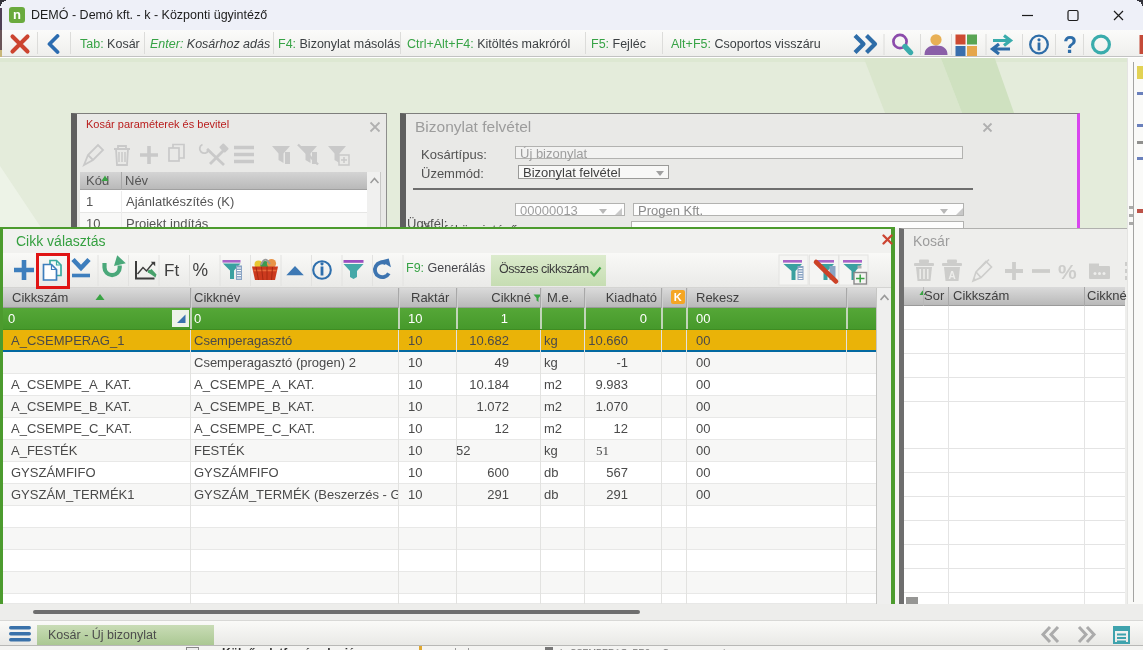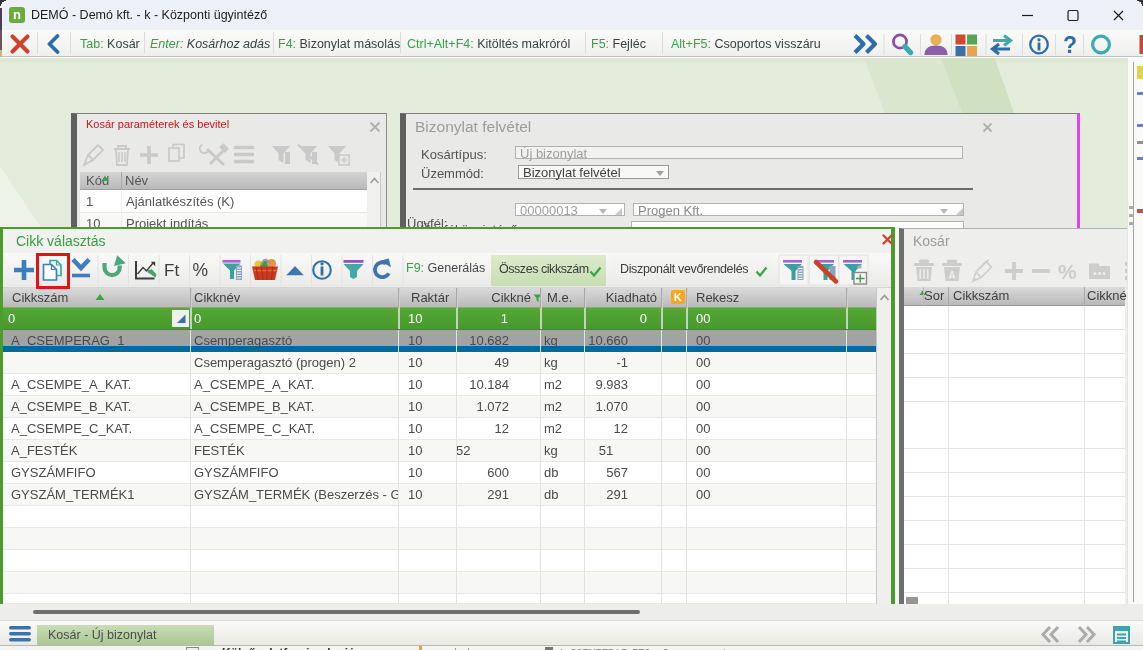--- a/index.html
+++ b/index.html
@@ -279,23 +279,20 @@
       <circle cx="319" cy="10.8" r="1.6" fill="#2e6fad"></circle>
 
       <rect x="340.5" y="7" width="20" height="2.8" fill="#9b4fc0"></rect>
       <polygon points="340.5,11 360.5,11 354,18 354,24 350.5,26 347,24 347,18" fill="#45a8a8"></polygon>
 
       <path d="M383 10.3 A 7.4 7.4 0 1 0 385.8 20.3" stroke="#3d74b0" stroke-width="3.8" fill="none"></path>
       <polygon points="378,6.5 387,15.5 387,6.5" fill="#3d74b0" transform="rotate(-14 382.5 11)"></polygon>
     </svg>
     <div class="abs" style="left:403px; top:32px; font-size:12.5px; white-space:nowrap;"><span class="grn">F9:</span> <span style="color:#46464c;">Generálás</span></div>
     <div class="abs" style="left:488px; top:25.5px; width:115px; height:31px; background:linear-gradient(#dcebcd,#c6ddb2); font-size:12.5px; letter-spacing:-0.45px; color:#3c3c3c; padding:7px 0 0 8px; white-space:nowrap;">Összes cikkszám<svg style="position:absolute; right:4px; top:11px; width:13px; height:11px;" viewBox="0 0 13 11">
-          <path d="M1.5 5.5 L5 9.5 L11.5 1.5" stroke="#3aa344" stroke-width="2.2" fill="none"></path>
-        </svg></div>
-    <div class="abs" style="left:608px; top:25.5px; width:160px; height:31px; background:linear-gradient(#f6f6f4,#ebebe9); font-size:12.5px; letter-spacing:-0.35px; color:#3c3c3c; padding:7px 0 0 9px; white-space:nowrap;">Diszponált vevőrendelés<svg style="position:absolute; right:3px; top:11px; width:13px; height:11px;" viewBox="0 0 13 11">
           <path d="M1.5 5.5 L5 9.5 L11.5 1.5" stroke="#3aa344" stroke-width="2.2" fill="none"></path>
         </svg></div>
 
     <svg class="abs" style="left:772px; top:24px; width:100px; height:35px;" viewBox="0 0 100 35">
       <rect x="4" y="2" width="29" height="30" fill="#f5f5f3" stroke="#e4e4e2"></rect>
       <rect x="34.5" y="2" width="29" height="30" fill="#f5f5f3" stroke="#e4e4e2"></rect>
       <rect x="64" y="2" width="29" height="30" fill="#f5f5f3" stroke="#e4e4e2"></rect>
 
       <rect x="8" y="7" width="19" height="2.6" fill="#a864c8"></rect>
       <polygon points="8.5,11 27,11 20.5,18 20.5,27 16.5,27 16.5,18" fill="#3aa0a0"></polygon>
@@ -375,21 +372,21 @@
             <line x1="538" y1="0" x2="538" y2="21"></line>
             <line x1="582" y1="0" x2="582" y2="21"></line>
             <line x1="659" y1="0" x2="659" y2="21"></line>
             <line x1="684" y1="0" x2="684" y2="21"></line>
             <line x1="844" y1="0" x2="844" y2="21"></line>
           </g>
       </svg>
     </div>
 
     <div id="rows" class="abs" style="left:0; top:101px; width:873px; height:274px; font-size:13px; color:#4a4a4a; overflow:hidden;">
-<div class="abs" style="left:0; top:0px; width:873px; height:22px; background:#a3a3a3; border-bottom:6px solid #0369a1;">
+<div class="abs" style="left:0; top:0px; width:873px; height:22px; background:#eab308; border-bottom:2px solid #0369a1;">
   <div class="abs" style="left:8px; top:3px; white-space:nowrap;">A_CSEMPERAG_1</div>
   <div class="abs" style="left:191px; top:3px; width:204px; white-space:nowrap; overflow:hidden;">Csemperagasztó</div>
   <div class="abs" style="left:405px; top:3px;">10</div>
   <div class="abs" style="left:453px; top:3px; width:53px; text-align:right;">10.682</div>
   <div class="abs" style="left:541px; top:3px;">kg</div>
   <div class="abs" style="left:581px; top:3px; width:44px; text-align:right;">10.660</div>
   <div class="abs" style="left:693px; top:3px;">00</div>
 </div>
 <div class="abs" style="left:0; top:22px; width:873px; height:22px; background:#f7f7f6; border-bottom:1px solid #e8e8e7;">
   <div class="abs" style="left:8px; top:3px; white-space:nowrap;margin-top:27px;">A_CSEMPERAG_PR2</div>
@@ -426,21 +423,21 @@
   <div class="abs" style="left:541px; top:3px;">m2</div>
   <div class="abs" style="left:581px; top:3px; width:44px; text-align:right;">12</div>
   <div class="abs" style="left:693px; top:3px;">00</div>
 </div>
 <div class="abs" style="left:0; top:110px; width:873px; height:22px; background:#f7f7f6; border-bottom:1px solid #e8e8e7;">
   <div class="abs" style="left:8px; top:3px; white-space:nowrap;">A_FESTÉK</div>
   <div class="abs" style="left:191px; top:3px; width:204px; white-space:nowrap; overflow:hidden;">FESTÉK</div>
   <div class="abs" style="left:405px; top:3px;">10</div>
   <div class="abs" style="left:453px; top:3px; width:53px; text-align:left;">52</div>
   <div class="abs" style="left:541px; top:3px;">kg</div>
-  <div class="abs" style="left:581px; top:3px; width:44px; text-align:center;">51</div>
+  <div class="abs" style="left:593px; top:3px; width:44px; text-align:left;font-family:Liberation Serif, serif;">51</div>
   <div class="abs" style="left:693px; top:3px;">00</div>
 </div>
 <div class="abs" style="left:0; top:132px; width:873px; height:22px; background:#ffffff; border-bottom:1px solid #e8e8e7;">
   <div class="abs" style="left:8px; top:3px; white-space:nowrap;">GYSZÁMFIFO</div>
   <div class="abs" style="left:191px; top:3px; width:204px; white-space:nowrap; overflow:hidden;">GYSZÁMFIFO</div>
   <div class="abs" style="left:405px; top:3px;">10</div>
   <div class="abs" style="left:453px; top:3px; width:53px; text-align:right;">600</div>
   <div class="abs" style="left:541px; top:3px;">db</div>
   <div class="abs" style="left:581px; top:3px; width:44px; text-align:right;">567</div>
   <div class="abs" style="left:693px; top:3px;">00</div>

